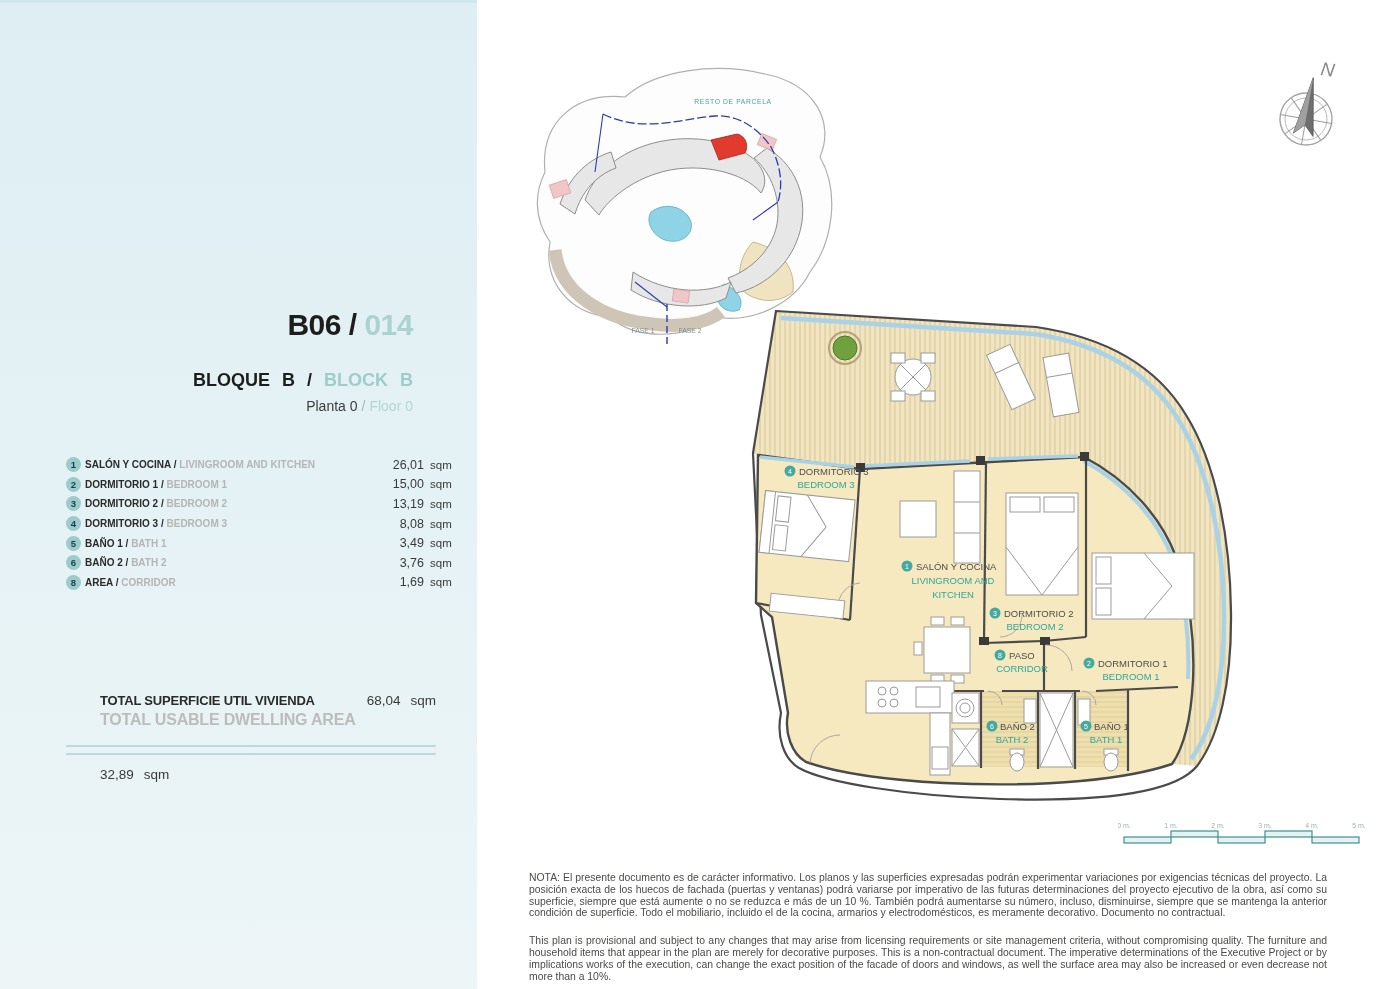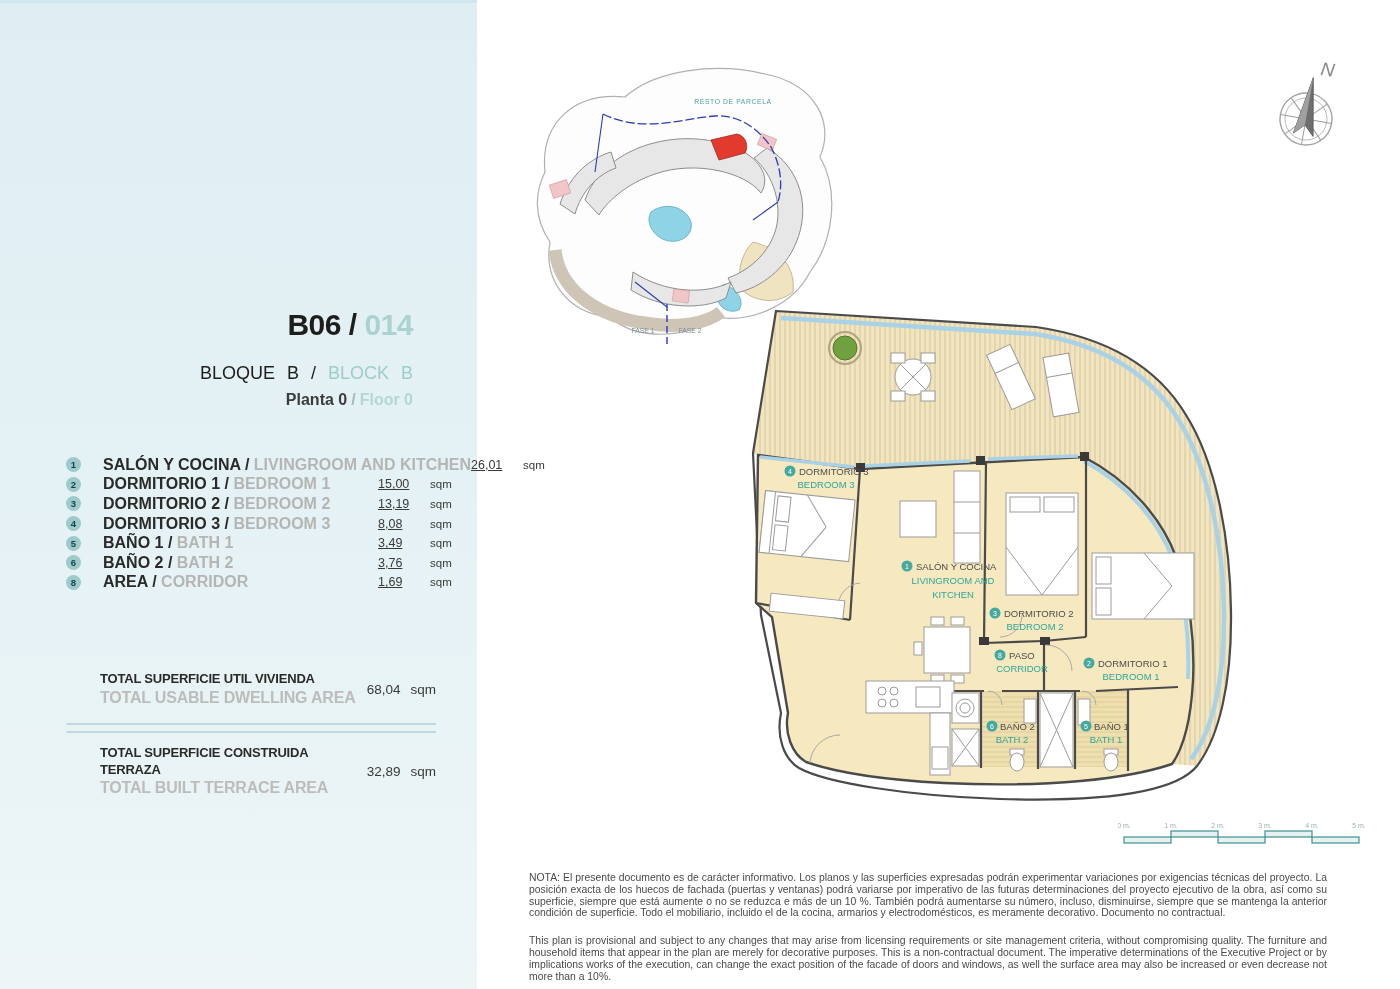--- a/index.html
+++ b/index.html
@@ -5,41 +5,41 @@
   html,body{margin:0;padding:0;background:#ffffff;}
   .page{position:relative;width:1400px;height:989px;background:#ffffff;overflow:hidden;
         font-family:"Liberation Sans",sans-serif;color:#2a2a28;}
   
   .sidebar{position:absolute;left:0;top:0;width:477px;height:989px;
            background:linear-gradient(180deg,#deeef3 0%,#e5f2f5 50%,#edf5f7 100%);
            border-top:3px solid #cfe7ee;}
   .title-block{position:absolute;left:68px;top:305px;width:345px;text-align:right;}
   .title-main{font-size:30px;font-weight:bold;letter-spacing:-.5px;color:#1d1d1b;}
   .title-main .soft{color:#aad3cf;}
-  .title-sub{margin-top:21px;font-size:18px;font-weight:normal;word-spacing:7px;color:#1d1d1b;}
+  .title-sub{margin-top:28px;font-size:18px;font-weight:bold;word-spacing:7px;color:#1d1d1b;}
   .title-sub .soft{color:#9fccc8;}
-  .title-line{margin-top:7px;font-size:16px;color:#3c3c3b;font-weight:bold;}
+  .title-line{margin-top:7px;font-size:14px;color:#3c3c3b;}
   .title-line .sep{color:#9fb9bd;padding:0 4px;}
   .title-line .soft{color:#b4d7d3;}
   
   .room-table{position:absolute;left:66px;top:452px;width:392px;}
   .room-row{display:flex;align-items:center;height:19.6px;}
   .badge{width:15px;height:15px;border-radius:50%;background:#9ccbca;color:#173f52;
          font-size:9.5px;font-weight:bold;display:flex;align-items:center;justify-content:center;flex:0 0 15px;}
-  .room-name{flex:1;margin-left:22px;font-size:16px;white-space:nowrap;}
+  .room-name{flex:1;margin-left:4px;font-size:10px;white-space:nowrap;}
   .room-name b{color:#2a2a28;}
   .room-name .en{color:#b5b5b3;font-weight:bold;}
   .room-area{display:flex;align-items:baseline;}
-  .room-area .val{width:46px;text-align:left;font-size:12.5px;color:#3a3a38;text-decoration:underline;}
+  .room-area .val{width:46px;text-align:right;font-size:12.5px;color:#3a3a38;}
   .room-area .unit{width:28px;margin-left:6px;font-size:11.5px;color:#3a3a38;}
   
   .totals{position:absolute;left:66px;top:662px;width:370px;}
   .total-block{display:flex;align-items:center;justify-content:space-between;padding:6px 0 8px 34px;}
   .total-labels{line-height:1.3;}
-  .t-es{font-size:13px;font-weight:bold;color:#2a2a28;letter-spacing:-.2px;}
+  .t-es{font-size:13px;font-weight:bold;color:#2a2a28;letter-spacing:-.2px;margin-top:22px;}
   .t-en{font-size:16px;font-weight:bold;color:#bcbcba;letter-spacing:-.2px;}
   .t-val{font-size:13.5px;color:#3a3a38;white-space:nowrap;}
   .t-val .u{margin-left:10px;}
   .divider{height:2px;background:#bcdade;border-radius:1px;margin:6px 0;}
   
   .site-plan{position:absolute;left:515px;top:52px;width:332px;height:300px;}
   .compass{position:absolute;left:1258px;top:55px;width:100px;height:112px;}
   .floor-plan{position:absolute;left:748px;top:285px;width:615px;height:525px;}
   .scale-bar{position:absolute;left:1118px;top:818px;width:248px;height:34px;}
   .nota{position:absolute;left:513px;top:856px;width:830px;font-size:10.4px;line-height:11.8px;
@@ -130,24 +130,20 @@
       <div class="total-block">
         <div class="total-labels">
           <div class="t-es">TOTAL SUPERFICIE UTIL VIVIENDA</div>
           <div class="t-en">TOTAL USABLE DWELLING AREA</div>
         </div>
         <div class="t-val"><span>68,04</span><span class="u">sqm</span></div>
       </div>
       <div class="divider"></div>
       <div class="divider"></div>
       <div class="total-block">
-        <div class="total-labels">
-          <div class="t-es">TOTAL SUPERFICIE CONSTRUIDA TERRAZA</div>
-          <div class="t-en">TOTAL BUILT TERRACE AREA</div>
-        </div>
         <div class="t-val"><span>32,89</span><span class="u">sqm</span></div>
       </div>
     </div>
   </div>
 
   <svg class="site-plan" viewBox="0 0 332 300">
 
     <path d="M 30,120 C 25,70 60,40 110,45 C 140,18 200,10 250,22 C 300,32 320,70 305,105 C 325,140 318,190 295,220 C 280,250 240,272 200,265 C 170,288 120,288 95,265 C 55,262 28,230 35,190 C 18,165 20,140 30,120 Z" fill="#fdfdfd" stroke="#b0b0b0" stroke-width="1.2"></path>
 
     <path d="M 40,198 C 45,243 90,266 130,271 C 165,277 192,271 206,260" fill="none" stroke="#cfc5b6" stroke-width="13"></path>

